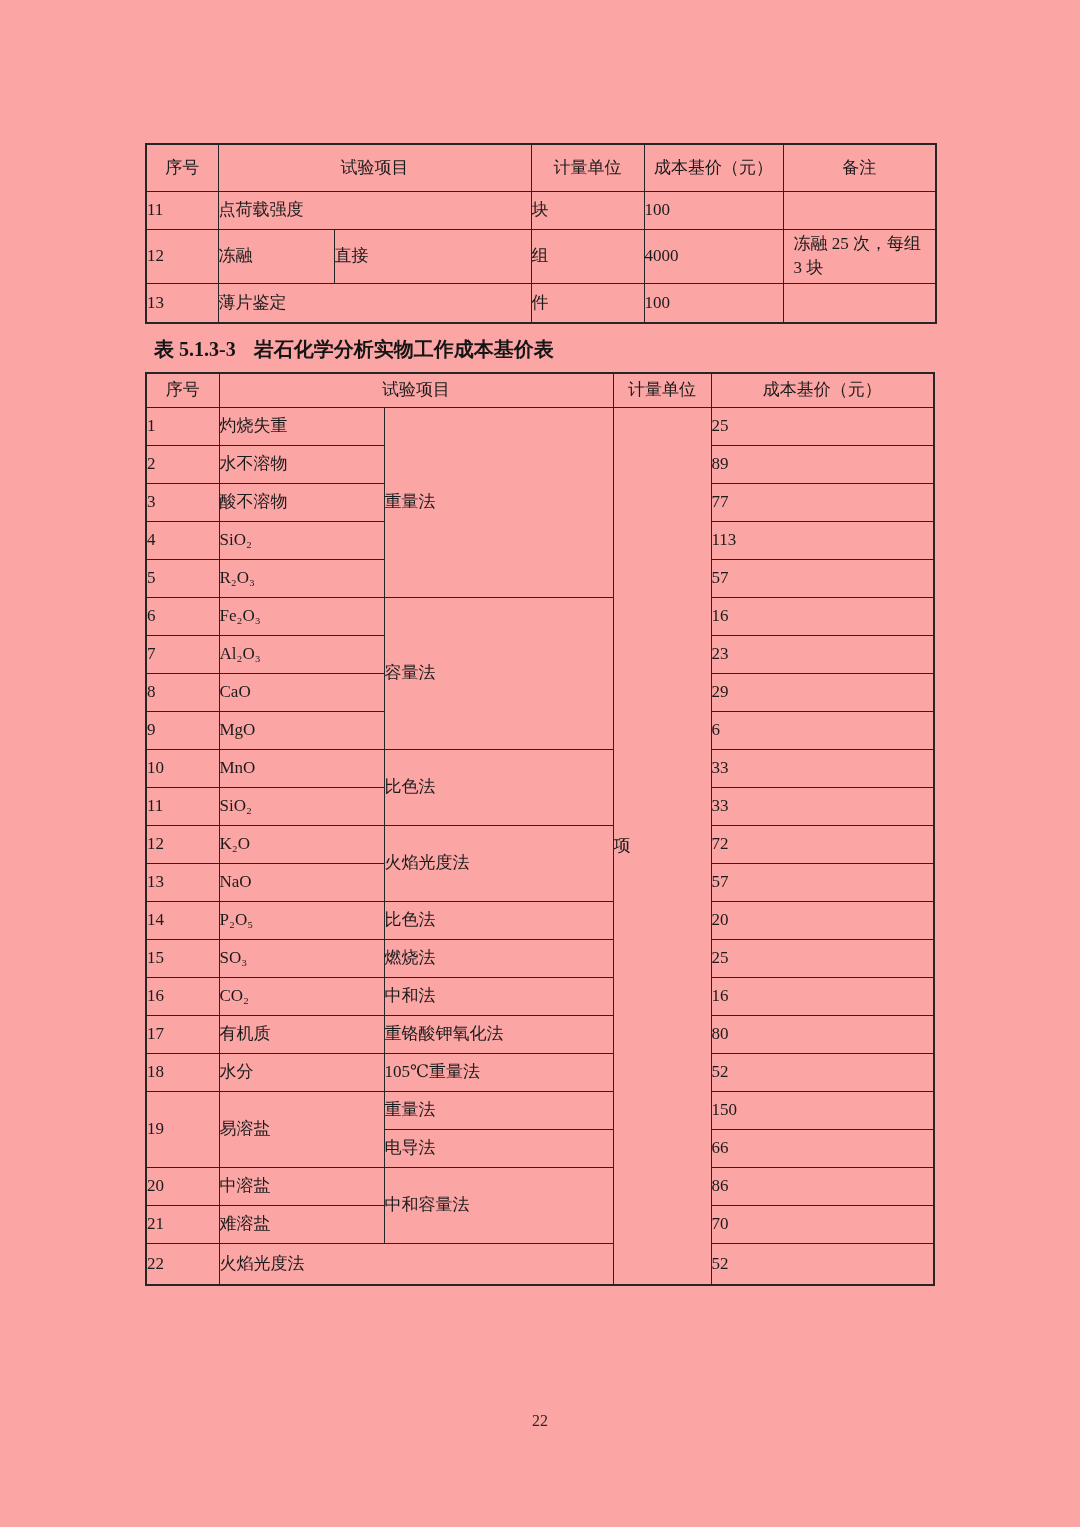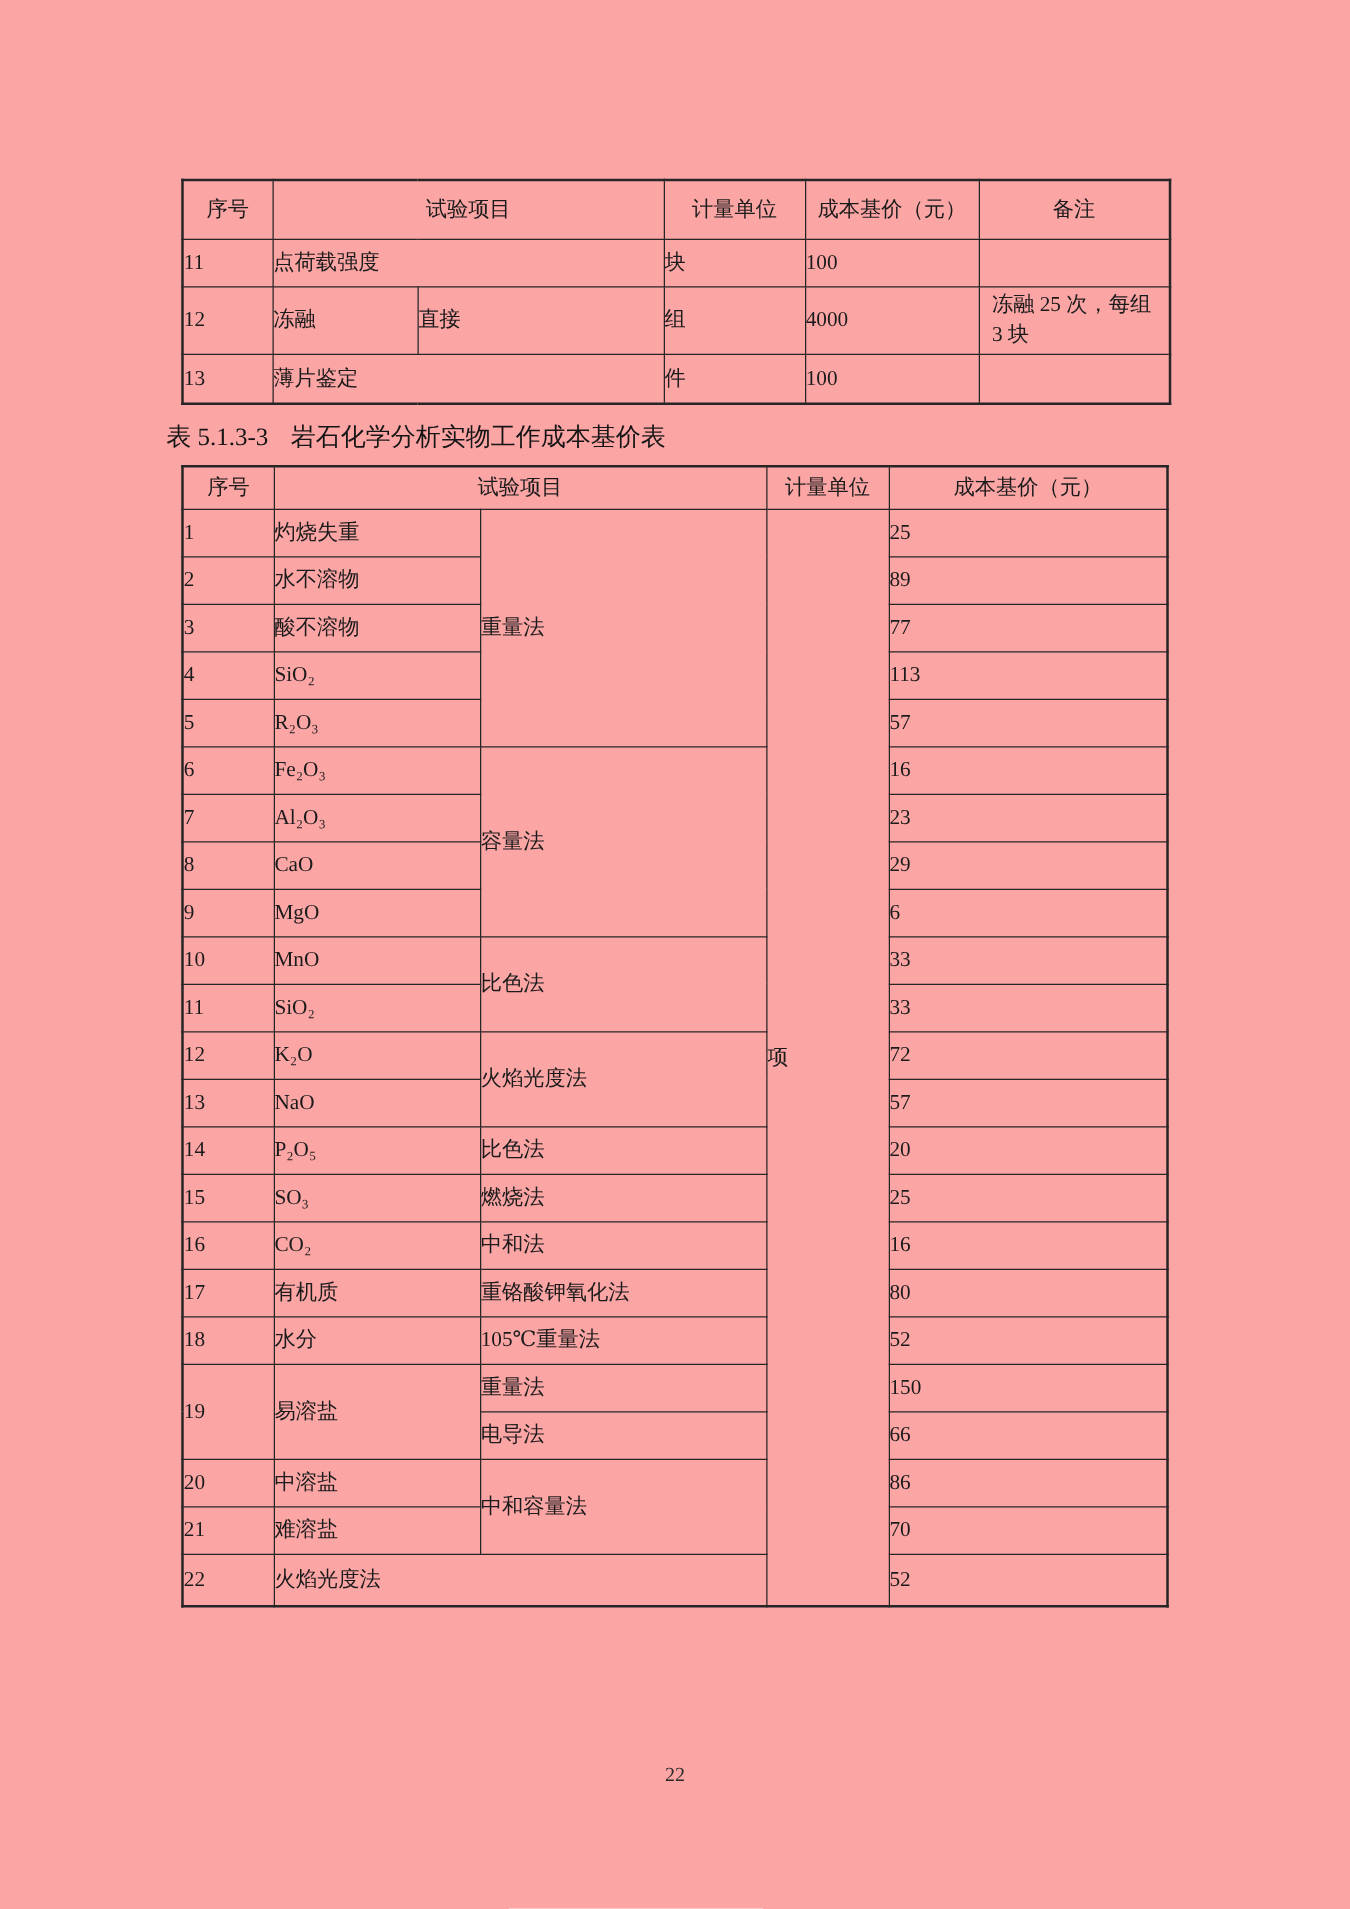--- a/index.html
+++ b/index.html
@@ -28,24 +28,24 @@
     line-height: 1.4;
   }
   .t1 { left: 145px; top: 143px; width: 790px; }
   .t2 { left: 145px; top: 372px; width: 788px; }
   .c { }
   .l { text-align: left; }
   .remark { padding: 2px 10px; text-align: left; line-height: 1.45; }
   .hdr { text-align: center; }
   .title {
     position: absolute;
-    left: 133px;
+    left: 154px;
     top: 336px;
     font-size: 20px;
-    font-weight: normal;
+    font-weight: bold;
     color: #151515;
     white-space: nowrap;
   }
   .title .tag { margin-right: 18px; }
   .pagenum {
     position: absolute;
     top: 1412px;
     left: 0;
     width: 100%;
     text-align: center;

